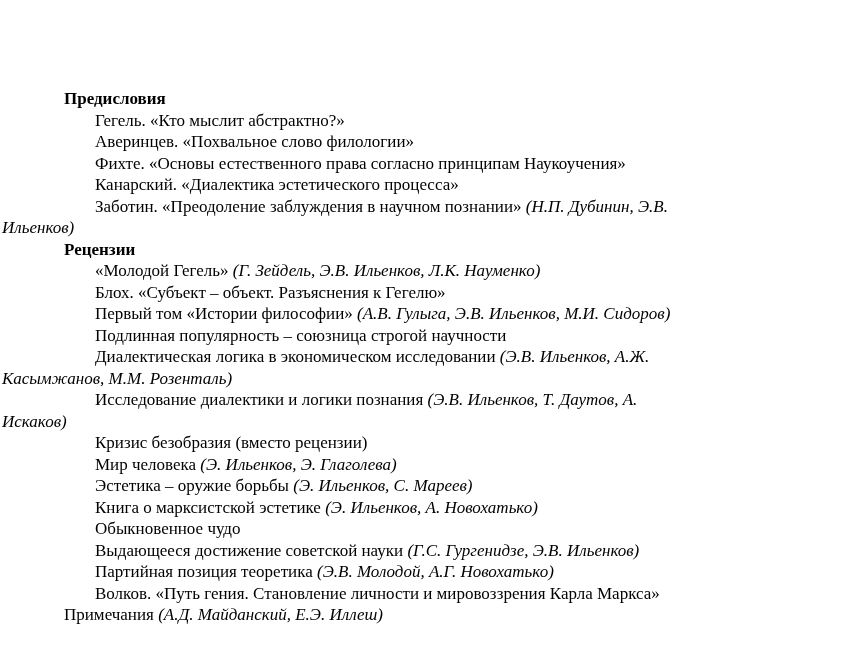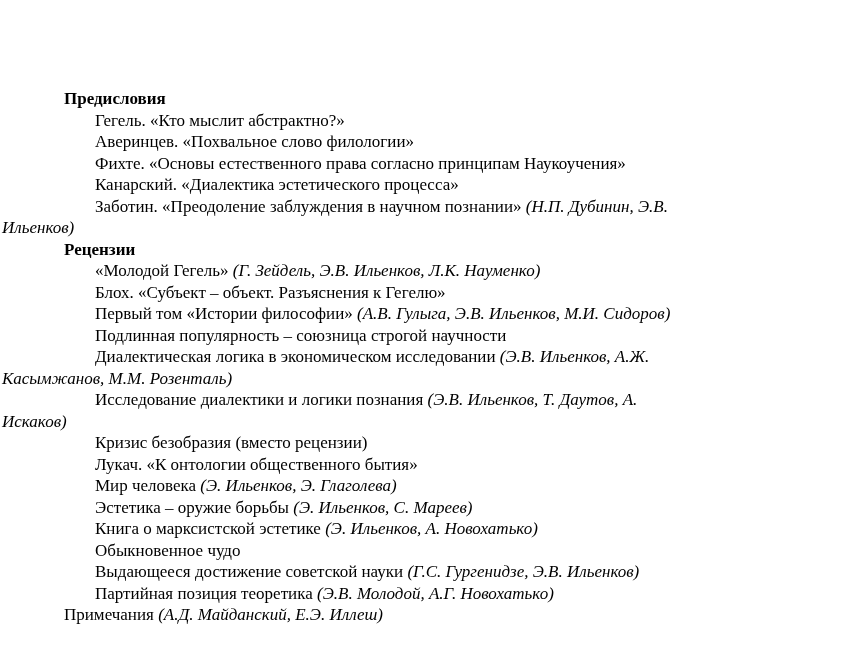--- a/index.html
+++ b/index.html
@@ -98,24 +98,20 @@
       </div>
       <div class="toc-item">
         <span class="item-title">Исследование диалектики и логики познания</span>
         <span class="item-authors">(Э.В. Ильенков, Т. Даутов, А. Искаков)</span>
       </div>
       <div class="toc-item">
         <span class="item-title">Кризис безобразия (вместо рецензии)</span>
         <span class="item-authors"></span>
       </div>
       <div class="toc-item">
-        <span class="item-title">Лукач. «К онтологии общественного бытия»</span>
-        <span class="item-authors"></span>
-      </div>
-      <div class="toc-item">
         <span class="item-title">Мир человека</span>
         <span class="item-authors">(Э. Ильенков, Э. Глаголева)</span>
       </div>
       <div class="toc-item">
         <span class="item-title">Эстетика – оружие борьбы</span>
         <span class="item-authors">(Э. Ильенков, С. Мареев)</span>
       </div>
       <div class="toc-item">
         <span class="item-title">Книга о марксистской эстетике</span>
         <span class="item-authors">(Э. Ильенков, А. Новохатько)</span>
@@ -125,20 +121,24 @@
         <span class="item-authors"></span>
       </div>
       <div class="toc-item">
         <span class="item-title">Выдающееся достижение советской науки</span>
         <span class="item-authors">(Г.С. Гургенидзе, Э.В. Ильенков)</span>
       </div>
       <div class="toc-item">
         <span class="item-title">Партийная позиция теоретика</span>
         <span class="item-authors">(Э.В. Молодой, А.Г. Новохатько)</span>
       </div>
+      <div class="toc-item">
+        <span class="item-title">Волков. «Путь гения. Становление личности и мировоззрения Карла Маркса»</span>
+        <span class="item-authors"></span>
+      </div>
     </div>
 
     <div class="footer-line">
       <span class="footer-title">Примечания</span>
       <span class="footer-authors">(А.Д. Майданский, Е.Э. Иллеш)</span>
     </div>
 
   </div>
 </div>
 

